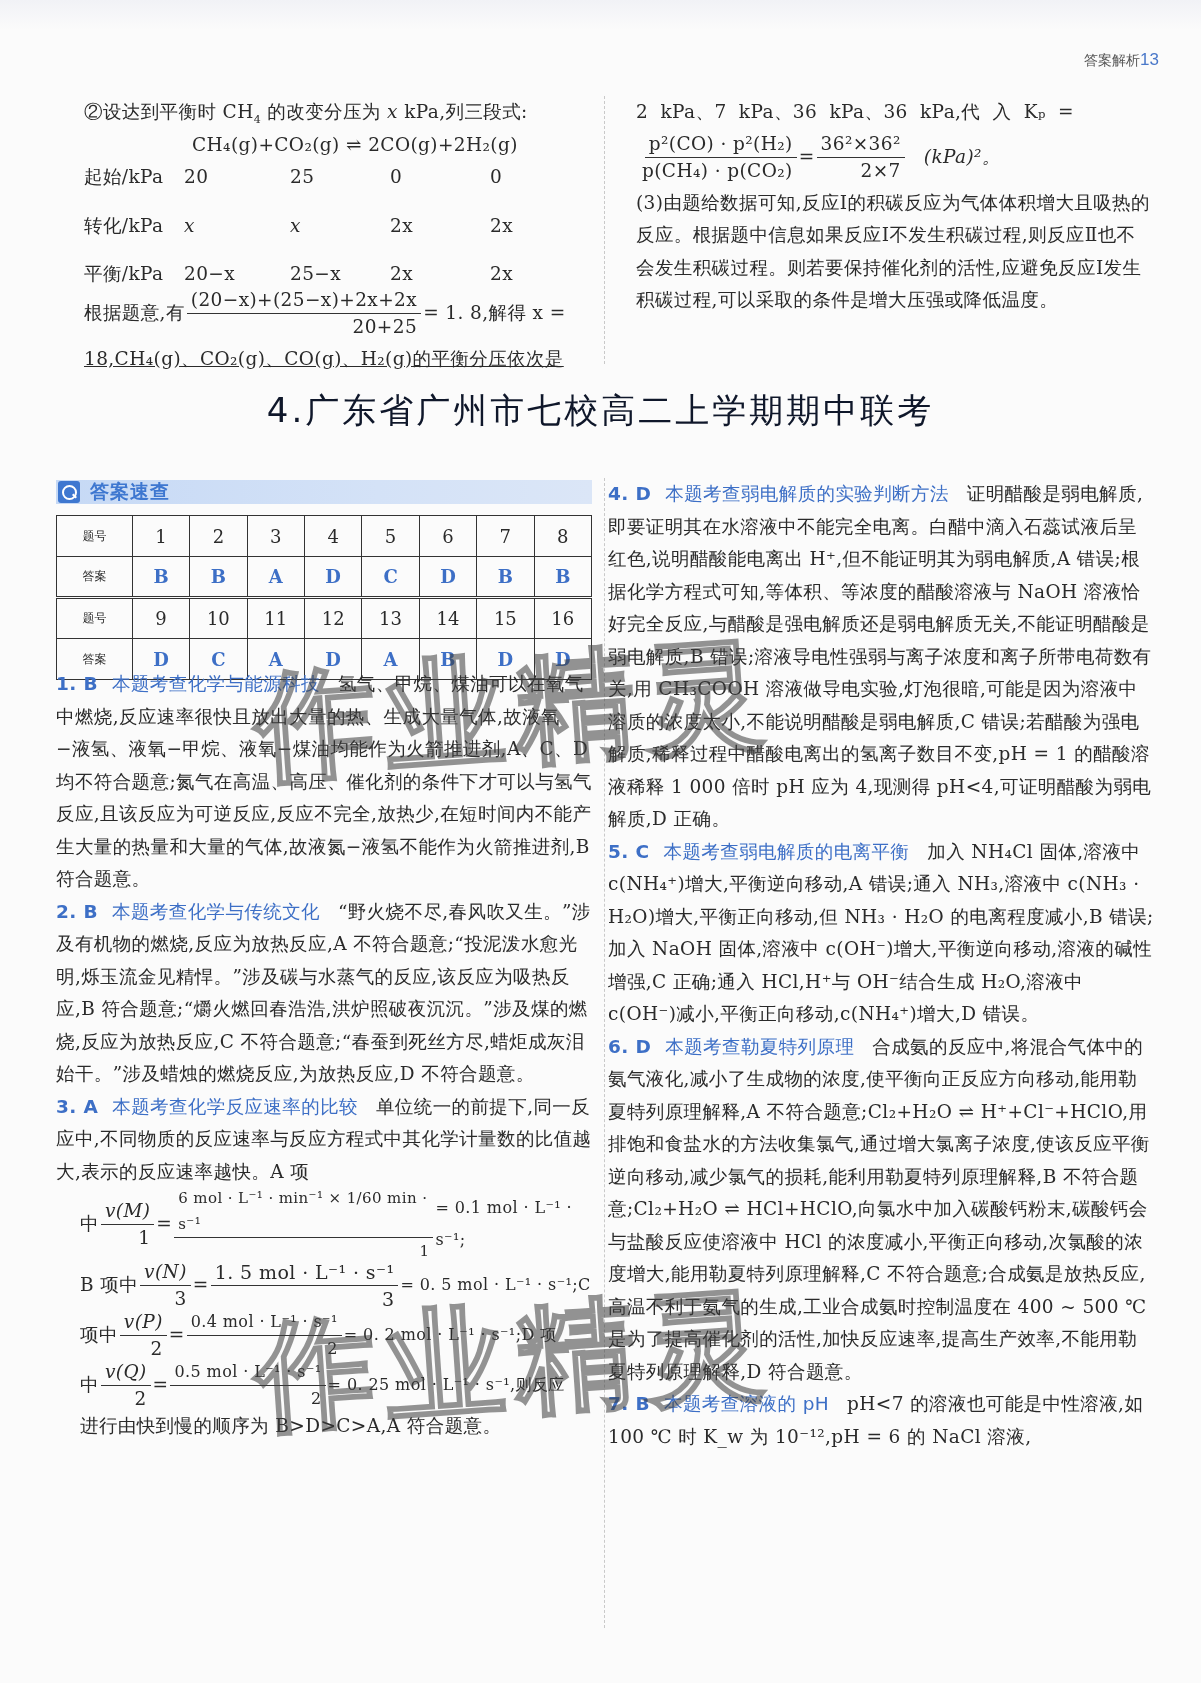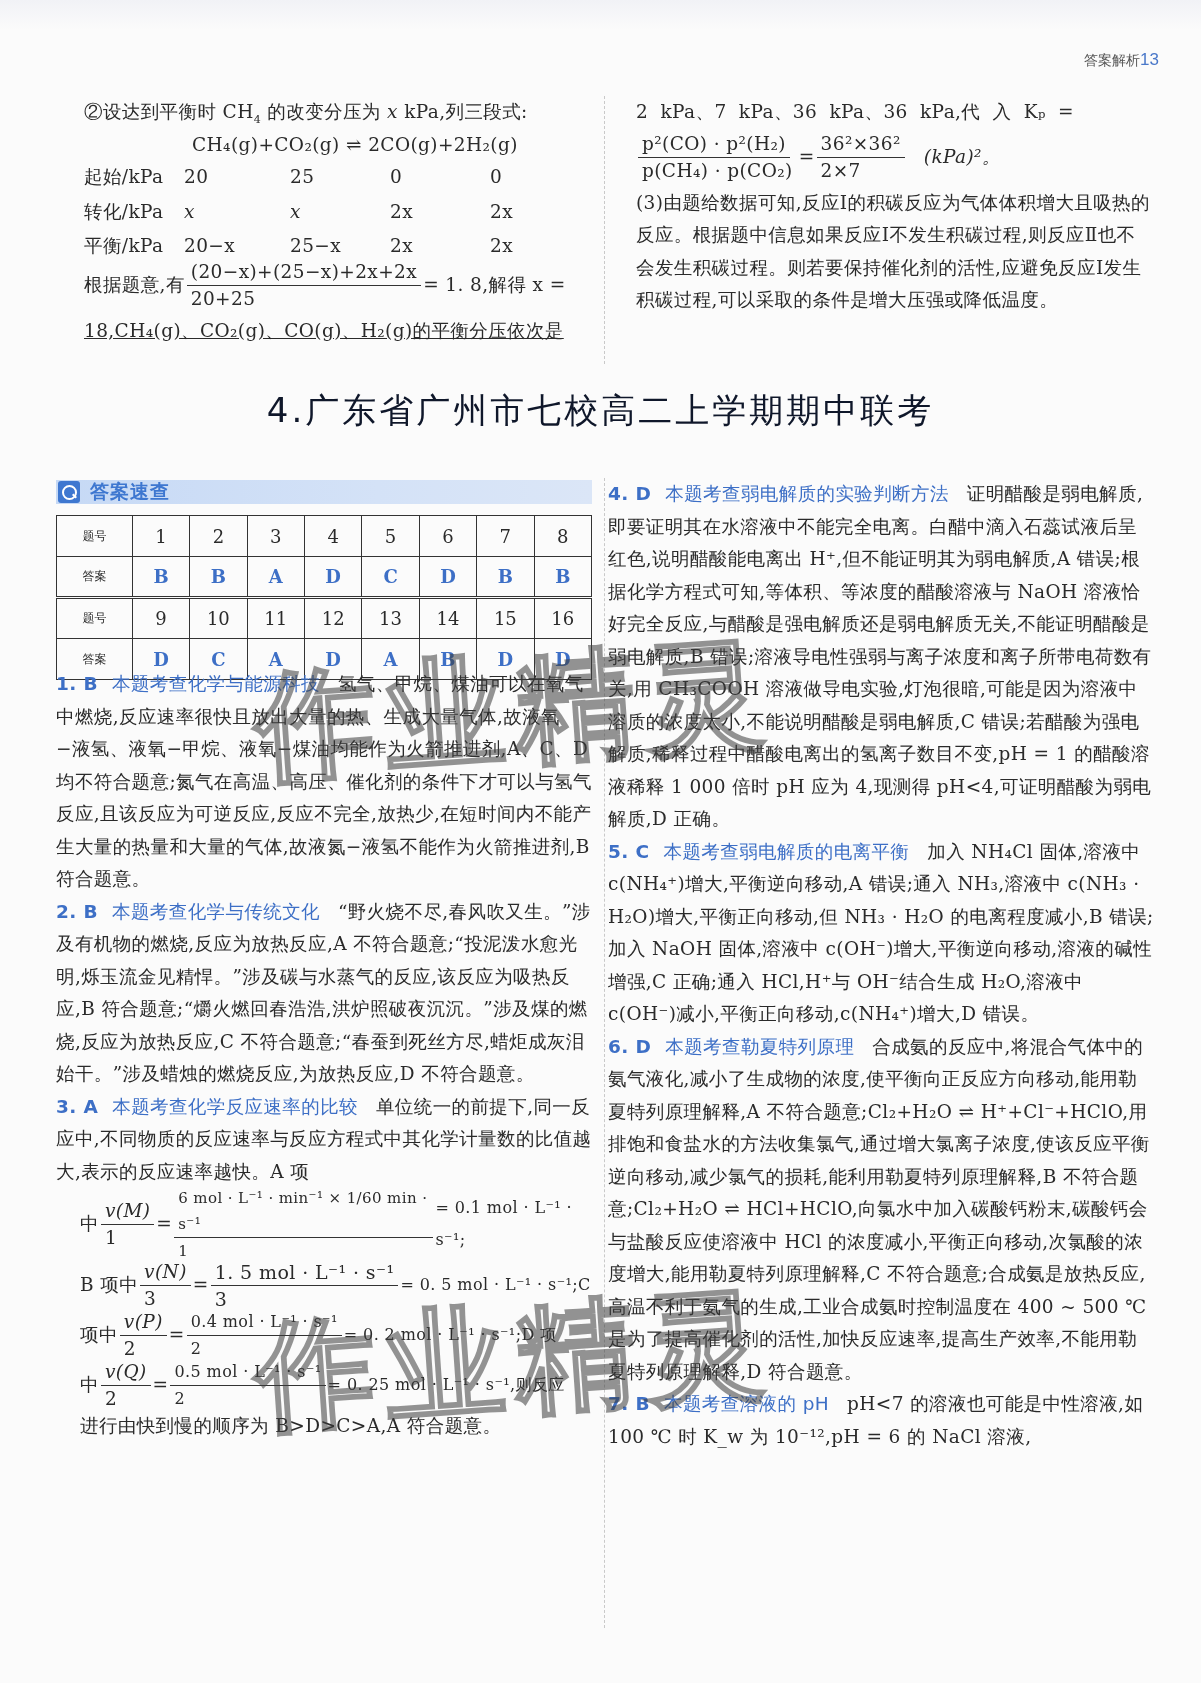--- a/index.html
+++ b/index.html
@@ -32,25 +32,25 @@
     }
     .col-left-top { left: 84px; top: 96px; width: 502px; }
     .col-right-top { left: 636px; top: 96px; width: 518px; }
     .col-divider {
       position: absolute; left: 604px; width: 0;
       border-left: 1px dashed #c9c9c9;
     }
     .div-top { top: 96px; height: 268px; }
     .div-bottom { top: 478px; height: 1150px; }
 
-    .tbl3 { display: grid; grid-template-columns: 100px 106px 100px 100px 100px; row-gap: 2px; }
+    .tbl3 { display: grid; grid-template-columns: 100px 106px 100px 100px 100px; row-gap: 16px; }
     .tbl3 .cell { height: 32.5px; }
     .eq-row { padding-left: 108px; }
     .frac {
-      display: inline-flex; flex-direction: column; align-items: flex-start;
+      display: inline-flex; flex-direction: column; align-items: flex-end;
       vertical-align: middle; line-height: 26px; margin: 0 2px;
     }
     .frac .num { border-bottom: 1.2px solid #333; padding: 0 4px; }
     .frac .den { padding: 0 4px; }
     sub, sup { font-size: 11px; line-height: 0; }
     .italic { font-style: italic; }
 
     .section-title {
       position: absolute; left: 0; top: 388px; width: 1201px; text-align: center;
       font-family: "DejaVu Sans", "Liberation Sans", sans-serif;

